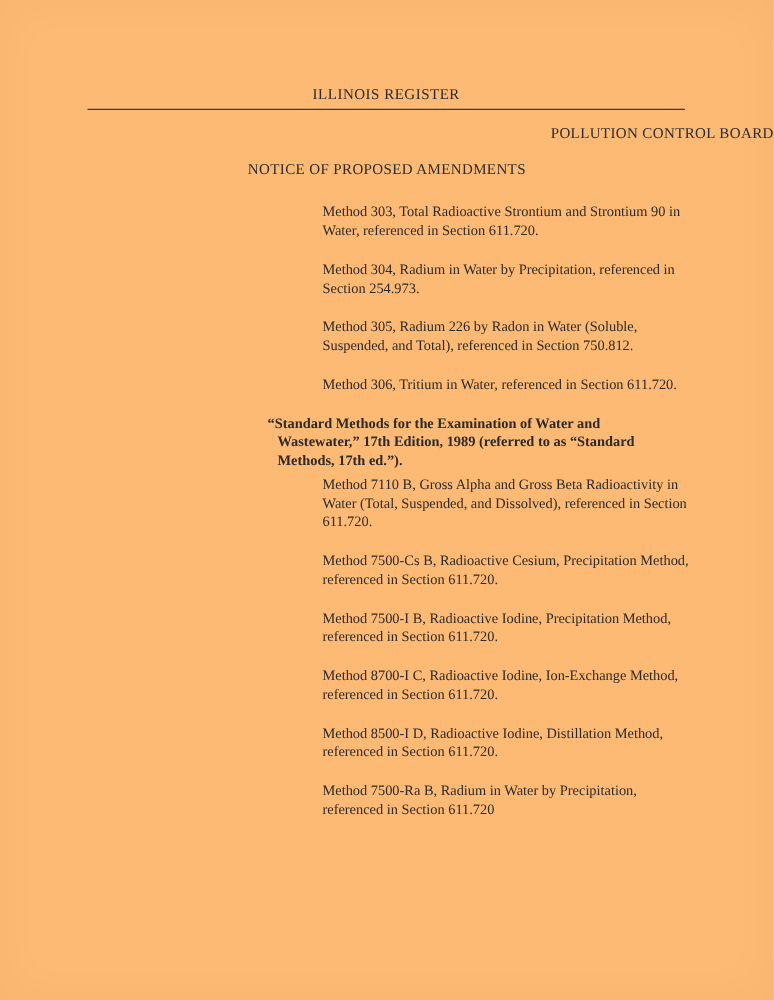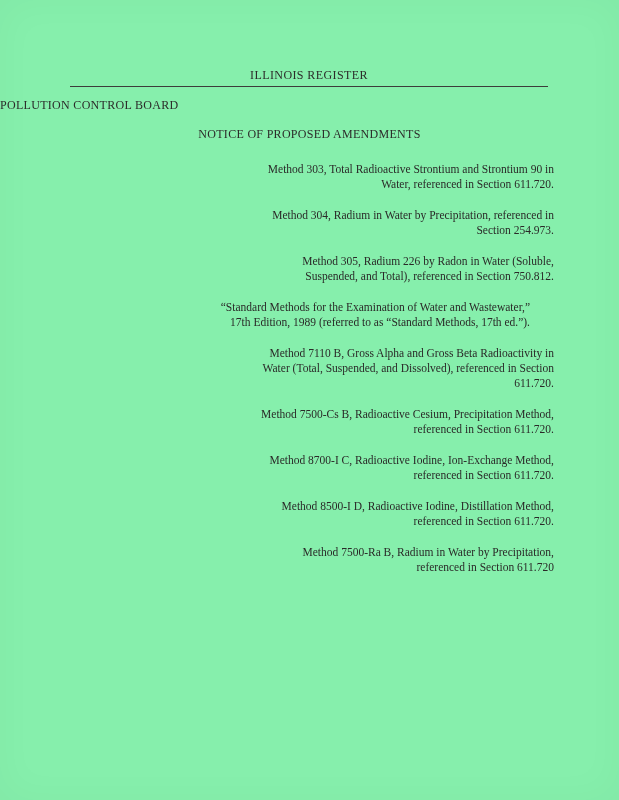--- a/index.html
+++ b/index.html
@@ -5,69 +5,70 @@
   * { box-sizing: border-box; }
   html, body { margin: 0; padding: 0; }
   body {
     background: #d8d8d6;
     font-family: "Liberation Serif", "DejaVu Serif", serif;
   }
   .page {
     width: 619px;
     height: 800px;
     margin: 0 auto;
-    background: #86efac;
+    background: #fdba74;
     color: #262626;
     font-size: 11.5px;
     line-height: 15px;
     padding-top: 68px;
     overflow: hidden;
     position: relative;
     box-shadow: inset 0 0 40px rgba(0,0,0,0.03);
   }
   .header-rule {
     margin: 0 71px 0 70px;
     border-bottom: 1px solid #3c3c3a;
     text-align: center;
     padding-bottom: 3px;
   }
   .register-title {
     font-size: 12px;
     letter-spacing: 0.4px;
     color: #2c2c2a;
   }
   .board-title {
-    text-align: left;
+    text-align: right;
     margin-top: 11px;
     font-size: 12px;
     letter-spacing: 0.3px;
     color: #2c2c2a;
   }
   .notice-title {
     text-align: center;
     margin-top: 14px;
     font-size: 12px;
     letter-spacing: 0.3px;
     color: #2c2c2a;
     font-family: Liberation Serif, serif;
   }
   .content { margin-top: 20px; }
-  p { margin: 0; text-align: right; }
+  p { margin: 0; }
   .method-para {
     margin-left: 258px;
     width: 296px;
     margin-bottom: 16px;
     color: #2a2a28;
   }
   .standard-intro {
     margin-left: 222px;
     width: 308px;
     text-indent: -8px;
-    margin-bottom: 16px;
+    margin-bottom: 4px;
     color: #2a2a28;
+    font-weight: bold;
   }
 </style>
 </head>
 <body>
 
 <div class="page">
 
   <div class="header-rule">
     <span class="register-title">ILLINOIS REGISTER</span>
   </div>
@@ -77,28 +78,30 @@
   <div class="notice-title">NOTICE OF PROPOSED AMENDMENTS</div>
 
   <div class="content">
 
     <p class="method-para">Method 303, Total Radioactive Strontium and Strontium 90 in Water, referenced in Section 611.720.</p>
 
     <p class="method-para">Method 304, Radium in Water by Precipitation, referenced in Section 254.973.</p>
 
     <p class="method-para">Method 305, Radium 226 by Radon in Water (Soluble, Suspended, and Total), referenced in Section 750.812.</p>
 
+    <p class="method-para">Method 306, Tritium in Water, referenced in Section 611.720.</p>
 
     <p class="standard-intro">“Standard Methods for the Examination of Water and Wastewater,” 17th Edition, 1989 (referred to as “Standard Methods, 17th ed.”).</p>
 
     <p class="method-para">Method 7110 B, Gross Alpha and Gross Beta Radioactivity in Water (Total, Suspended, and Dissolved), referenced in Section 611.720.</p>
 
     <p class="method-para">Method 7500-Cs B, Radioactive Cesium, Precipitation Method, referenced in Section 611.720.</p>
 
 
+    <p class="method-para">Method 7500-I B, Radioactive Iodine, Precipitation Method, referenced in Section 611.720.</p>
 
     <p class="method-para">Method 8700-I C, Radioactive Iodine, Ion-Exchange Method, referenced in Section 611.720.</p>
 
     <p class="method-para">Method 8500-I D, Radioactive Iodine, Distillation Method, referenced in Section 611.720.</p>
 
     <p class="method-para">Method 7500-Ra B, Radium in Water by Precipitation, referenced in Section 611.720</p>
 
   </div>
 </div>
 

